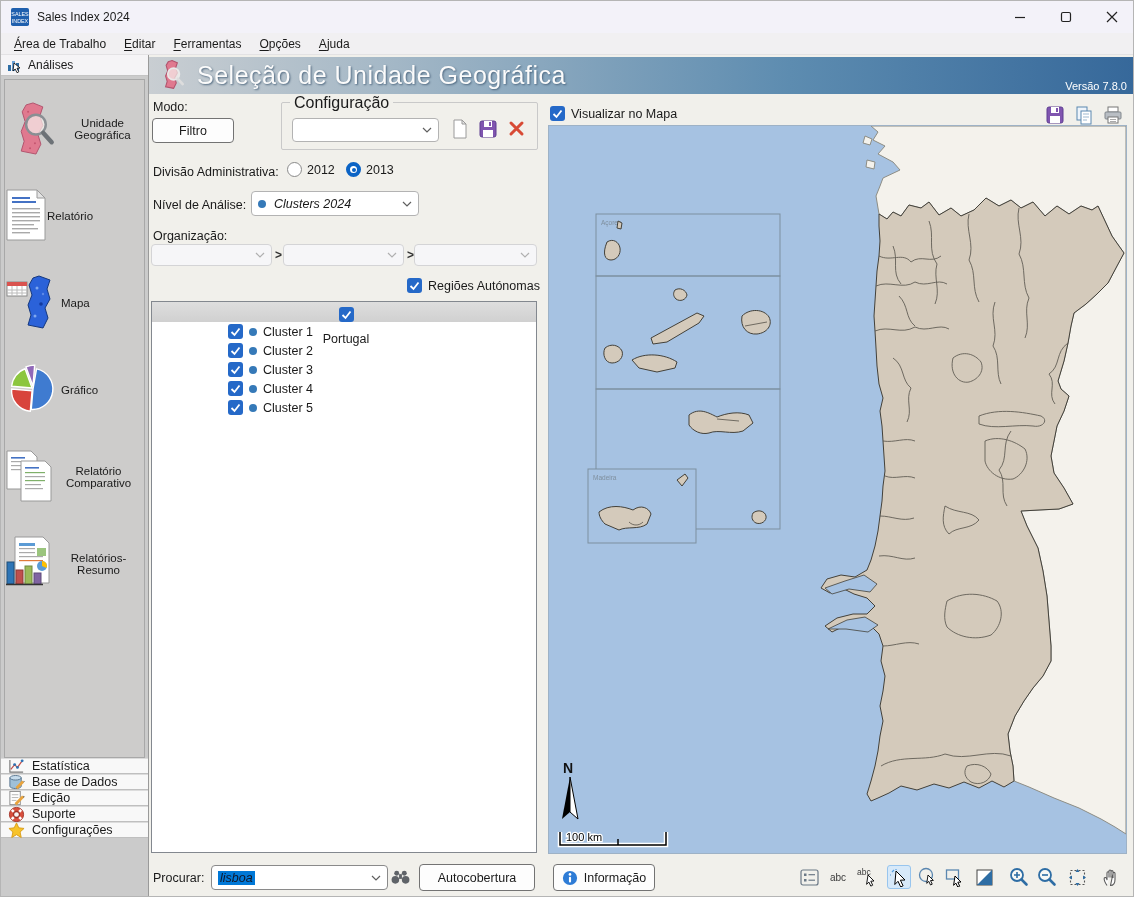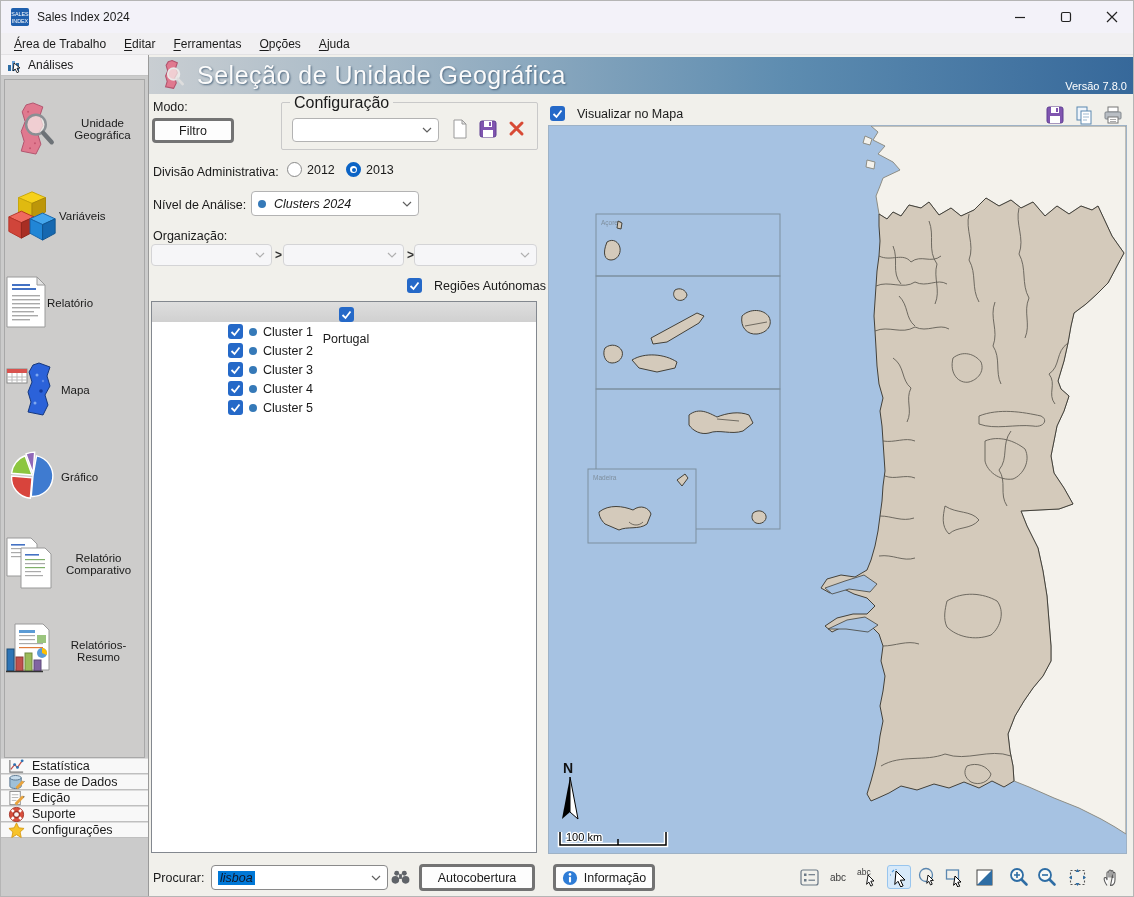--- a/index.html
+++ b/index.html
@@ -35,36 +35,36 @@
                 display:flex;align-items:center;gap:7px;padding-left:7px;font-size:12.5px;}
   
   .band{position:absolute;left:148px;top:56px;width:986px;height:37px;
         background:linear-gradient(to right,#c9ced2 0%,#a3b7c6 25%,#5d8cb0 65%,#36689a 100%);
         display:flex;align-items:center;}
   .band .bicon{margin:0 10px 0 8px;}
   .band .btitle{font-size:25px;color:#fbfbfb;text-shadow:1px 1px 2px rgba(70,95,120,.9);letter-spacing:.5px;}
   .band .bversion{position:absolute;right:8px;bottom:2px;color:#fff;font-size:11px;}
   
   .lbl{position:absolute;font-size:12.5px;}
-  .btn{position:absolute;background:#fdfdfd;border:3px solid #737373;border-radius:4px;
+  .btn{position:absolute;background:#fdfdfd;border:1px solid #737373;border-radius:4px;
        font-size:12.5px;display:flex;align-items:center;justify-content:center;gap:6px;cursor:default;}
   .combo{position:absolute;background:#fff;border:1px solid #b3b3b3;border-radius:4px;
          display:flex;align-items:center;padding:0 6px;font-size:12.5px;font-style:italic;}
   .combo .chev{margin-left:auto;display:flex;}
   .combo.lite{background:#f6f6f8;border-color:#d4d4d6;}
   .groupbox{position:absolute;border:1px solid #c9c9c9;border-radius:2px;}
   .groupbox .legend{position:absolute;top:-9px;left:8px;background:#f1f0eb;padding:0 4px;font-size:16px;}
   .cb{width:15px;height:15px;border-radius:3px;background:#2569c8;display:inline-flex;
       align-items:center;justify-content:center;flex:none;}
   .radio{width:15px;height:15px;border-radius:50%;background:#fff;border:1px solid #8a8a8a;flex:none;}
   .radio.sel{border:4.5px solid #0b63c5;position:relative;}
   .radio.sel::after{content:"";position:absolute;left:50%;top:50%;width:4px;height:4px;margin:-2px 0 0 -2px;
       border-radius:50%;background:#0b63c5;}
   .radio-row{position:absolute;display:flex;align-items:center;gap:5px;font-size:12.5px;}
-  .check-row{position:absolute;display:flex;align-items:center;gap:12px;font-size:12.5px;}
+  .check-row{position:absolute;display:flex;align-items:center;gap:6px;font-size:12.5px;}
   .orgsep{position:absolute;font-size:12px;font-weight:bold;color:#333;}
   
   .tree-panel{position:absolute;left:150px;top:300px;width:386px;height:552px;background:#fff;
               border:1px solid #83888f;overflow:hidden;}
   .tree-root{height:20px;background:linear-gradient(#dedede,#d0d0d0);display:flex;align-items:center;
              gap:5px;padding-left:4px;font-size:12.5px;flex-direction:column;}
   .tree-child{height:19px;display:flex;align-items:center;gap:6px;padding-left:76px;font-size:12.5px;}
   .dot{width:8px;height:8px;border-radius:50%;background:#3579b8;flex:none;}
   
   .sel-text{background:#0078d7;color:#0f172a;padding:0 2px;}
@@ -132,36 +132,20 @@
           <svg width="56" height="57" viewBox="0 0 56 58">
             <path d="M28,3 L38,7 35,16 38,26 33,35 36,45 31,55 16,52 19,42 16,32 20,22 17,12 21,5 Z" fill="#e0798f" stroke="#b1536d"></path>
             <circle cx="23" cy="12" r="1" fill="#c4556f"></circle>
               <circle cx="30" cy="44" r="1" fill="#c4556f"></circle>
               <circle cx="25" cy="49" r="1" fill="#c4556f"></circle>
             <circle cx="31" cy="25" r="10" fill="rgba(246,242,238,.7)" stroke="#8a8f94" stroke-width="2.5"></circle>
             <line x1="38.5" y1="33.5" x2="47" y2="43" stroke="#6d7277" stroke-width="4.5" stroke-linecap="round"></line>
             </svg>
         </span>
         <span class="tlabel">Unidade Geográfica</span>
-      </div>
-      <div class="tool-item">
-        <span class="ticon">
-          <svg width="54" height="56" viewBox="0 0 56 56">
-            <polygon points="28,4 42,10 28,16 14,10" fill="#f6d11c" stroke="#c7a509"></polygon>
-            <polygon points="14,10 28,16 28,32 14,25" fill="#e0ba10" stroke="#c7a509"></polygon>
-            <polygon points="42,10 28,16 28,32 42,25" fill="#bd9609" stroke="#a8850a"></polygon>
-            <polygon points="17,24 30,30 17,36 4,30" fill="#ef6a5f" stroke="#b53328"></polygon>
-            <polygon points="4,30 17,36 17,52 4,45" fill="#d0453a" stroke="#b53328"></polygon>
-            <polygon points="30,30 17,36 17,52 30,45" fill="#a82e24" stroke="#8f251c"></polygon>
-            <polygon points="39,26 52,32 39,38 26,32" fill="#45a6ec" stroke="#1565ad"></polygon>
-            <polygon points="26,32 39,38 39,54 26,47" fill="#2186d6" stroke="#1565ad"></polygon>
-            <polygon points="52,32 39,38 39,54 52,47" fill="#1668b0" stroke="#10548f"></polygon>
-            </svg>
-        </span>
-        <span class="tlabel">Variáveis</span>
       </div>
       <div class="tool-item">
         <span class="ticon">
           <svg width="42" height="52" viewBox="0 0 42 52">
             <path d="M2,1 h30 l8,8 v42 h-38 z" fill="#fff" stroke="#9a9a9a"></path>
             <path d="M32,1 l8,8 h-8 z" fill="#e4e4e4" stroke="#9a9a9a"></path>
             <rect x="7" y="8" width="18" height="2" fill="#4472c4"></rect>
               <rect x="7" y="12" width="24" height="2" fill="#4472c4"></rect>
             <rect x="7" y="19" width="28" height="1.4" fill="#a9a9a9"></rect>
               <rect x="7" y="23" width="28" height="1.4" fill="#a9a9a9"></rect>

